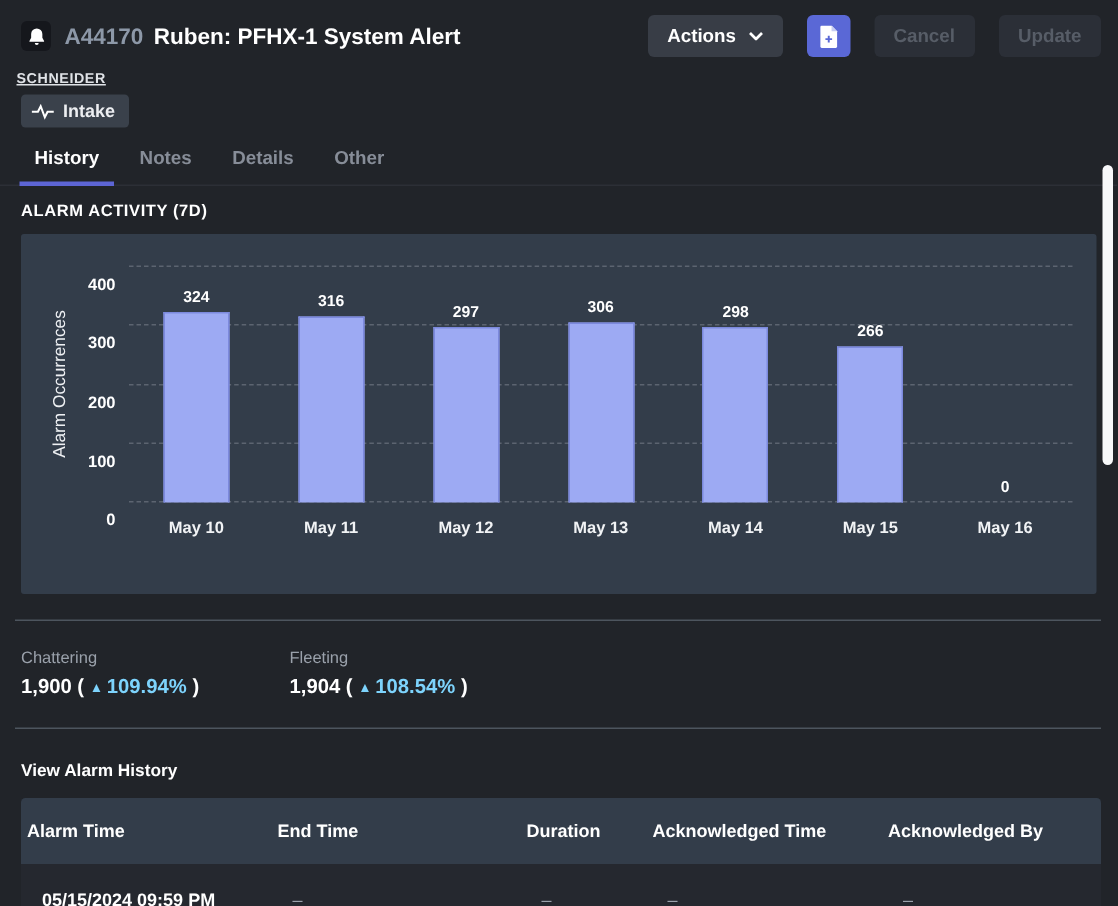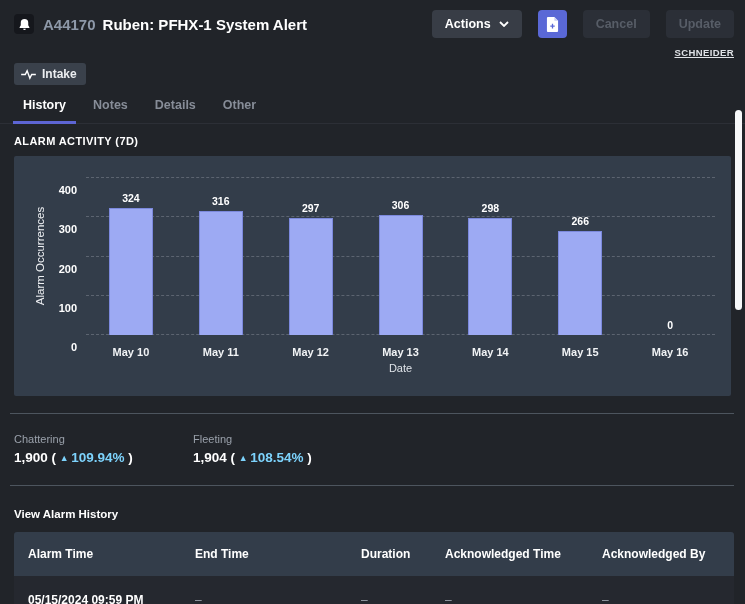--- a/index.html
+++ b/index.html
@@ -15,21 +15,21 @@
   .title{margin-left:9px;font-size:15px;font-weight:bold;white-space:nowrap;}
   .title .id{color:#8d98a8;margin-right:7px;margin-top:20px;}
   .hdr-btns{margin-left:auto;display:flex;gap:16px;align-items:center;}
   .btn{height:28px;border-radius:4px;font-weight:bold;font-size:12.5px;
     display:inline-flex;align-items:center;justify-content:center;
     padding:0 13px;border:none;cursor:pointer;box-sizing:border-box;
     font-family:"Liberation Sans",sans-serif;}
   .btn-actions{background:#383d46;color:#fff;gap:8px;}
   .btn-file{background:#5a68d6;width:29px;padding:0;}
   .btn-disabled{background:#2b2f37;color:#575d67;cursor:default;}
-  .vendor-row{text-align:right;padding:4px 11px 0;}
+  .vendor-row{padding:4px 11px 0;}
   .vendor{font-size:9.5px;font-weight:bold;letter-spacing:.4px;
     color:#e0e3e7;text-decoration:underline;cursor:pointer;}
   
   .intake-row{padding:3px 14px 0;}
   .chip{display:inline-flex;align-items:center;gap:6px;background:#3a414b;
     border-radius:3px;padding:4px 9px 4px 7px;font-size:12px;font-weight:bold;color:#eceef1;}
   
   .tabs{display:flex;padding-left:13px;margin-top:13px;border-bottom:1px solid #2c2f36;}
   .tab{padding:0 10px 9px;margin-right:7px;font-size:12.5px;font-weight:bold;
     color:#878d98;cursor:pointer;border-bottom:3px solid transparent;margin-bottom:-1px;}
@@ -64,21 +64,21 @@
   .stat-delta{color:#7dd3fc;}
   .stat-delta .tri{font-size:9px;vertical-align:1px;}
   
   .history-head{display:flex;justify-content:space-between;align-items:center;
     padding:22px 11px 12px 14px;}
   .history-title{font-size:11px;font-weight:bold;letter-spacing:.4px;}
   .view-link{font-size:11.5px;font-weight:bold;color:#fff;cursor:pointer;}
   .table{margin:0 11px 0 14px;}
   .thead,.trow{display:grid;grid-template-columns:167px 166px 84px 157px 146px;align-items:center;}
   .thead{background:#333d4a;border-radius:3px 3px 0 0;height:44px;}
-  .th{padding-left:14px;font-size:12px;font-weight:bold;color:#fff;position:relative;}
+  .th{padding-left:4px;font-size:12px;font-weight:bold;color:#fff;position:relative;}
   .th:not(:last-child)::after{content:"";position:absolute;right:0;top:12px;bottom:12px;
     width:1px;background:#434d5b;}
   .trow{background:#25282f;height:48px;}
   .td{padding-left:14px;font-size:12px;font-weight:bold;color:#fff;}
   .td.dash{color:#9aa1ab;font-weight:normal;}
   
   .scroll-thumb{position:absolute;right:3px;top:110px;width:7px;height:200px;
     background:#f7f8f9;border-radius:4px;}
   svg{display:block;}
 </style>
@@ -191,21 +191,20 @@
         <div class="bar-col">
           <div class="bar" style="height: 104.405px; background: rgb(157, 170, 243); border-color: rgb(124, 137, 221);"></div>
           <div class="bar-value" style="bottom: 108.405px;">266</div>
           <div class="cat-label">May 15</div>
         </div>
         <div class="bar-col">
           <div class="bar-value" style="bottom: 4px;">0</div>
           <div class="cat-label">May 16</div>
         </div>
       </div>
-    <div class="xlabel">Date</div>
   </div>
 </div>
 
 <hr class="divider">
 
 <div class="stats" id="stats">
     <div class="stat">
       <div class="stat-label">Chattering</div>
       <div class="stat-value">1,900 ( <span class="stat-delta"><span class="tri">▲ </span>109.94%</span> )</div>
     </div>

